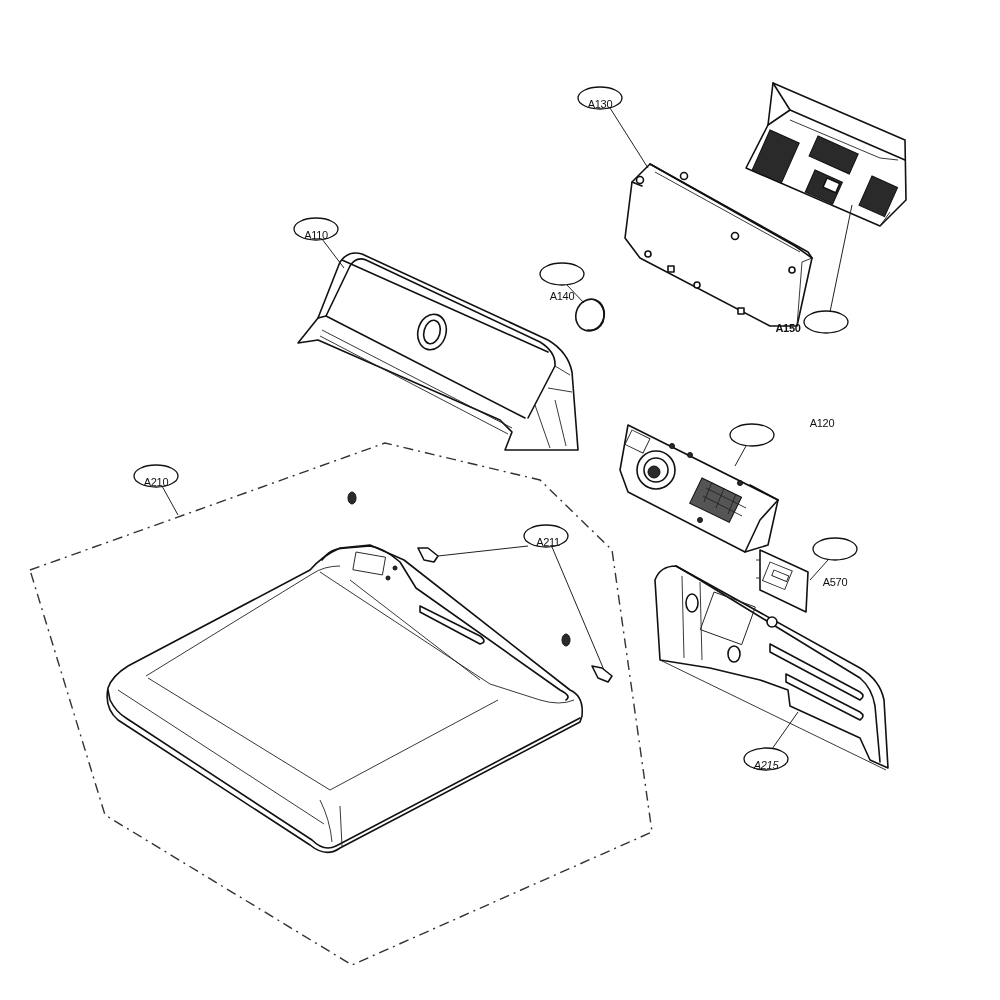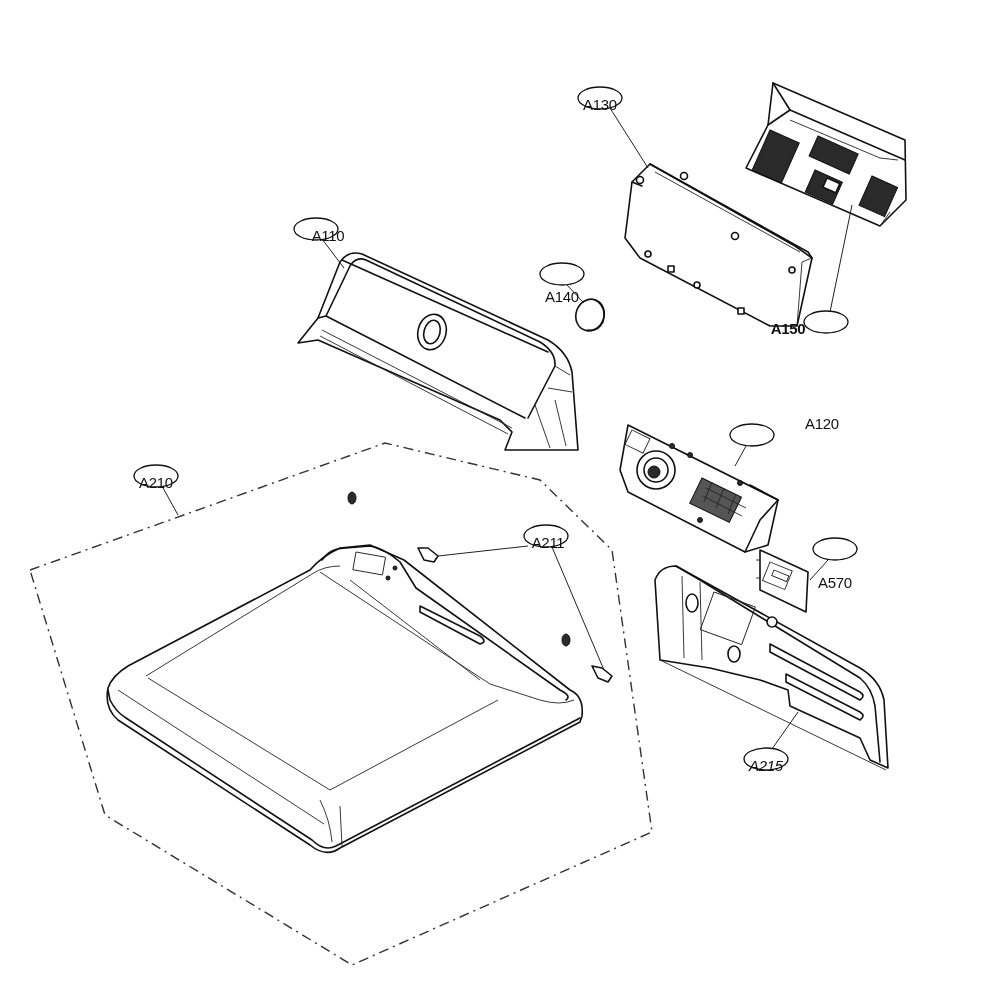--- a/index.html
+++ b/index.html
@@ -7,21 +7,21 @@
   svg.diagram { position:absolute; left:0; top:0; width:1000px; height:1000px; }
   .ln { fill:none; stroke:#111; stroke-width:1.6; stroke-linejoin:round; stroke-linecap:round; }
   .thin { fill:none; stroke:#222; stroke-width:0.9; }
   .fillw { fill:#fff; stroke:#111; stroke-width:1.6; stroke-linejoin:round; }
   .dark { fill:#2a2a2a; stroke:#111; stroke-width:1; }
   .dash { fill:none; stroke:#333; stroke-width:1.4; stroke-dasharray:10 5 2 5; }
   .leader { stroke:#222; stroke-width:1; fill:none; }
   .callout-ellipse { fill:#fff; stroke:#111; stroke-width:1.3; }
   .callout { position:absolute; width:44px; height:34px; margin-left:-22px; margin-top:-11px;
              display:flex; align-items:center; justify-content:center;
-             font-size:15px; color:#111; letter-spacing:-0.3px; cursor:pointer; }
+             font-size:11px; color:#111; letter-spacing:-0.3px; cursor:pointer; }
 </style>
 </head>
 <body>
 
 <svg class="diagram" viewBox="0 0 1000 1000">
 
   <polygon class="dash" points="30,570 385,443 540,480 612,550 652,832 352,965 105,815"></polygon>
 
   <g>
     <polygon class="fillw" points="773,83 905,140 906,200 880,226 746,168 768,125"></polygon>
@@ -169,19 +169,19 @@
     <ellipse class="callout-ellipse" cx="752" cy="435" rx="22" ry="11"></ellipse>
     <ellipse class="callout-ellipse" cx="835" cy="549" rx="22" ry="11"></ellipse>
     <ellipse class="callout-ellipse" cx="156" cy="476" rx="22" ry="11"></ellipse>
     <ellipse class="callout-ellipse" cx="546" cy="536" rx="22" ry="11"></ellipse>
     <ellipse class="callout-ellipse" cx="766" cy="759" rx="22" ry="11"></ellipse>
   </g>
 </svg>
 
 <div class="callout" style="left:600px;top:98px;">A130</div>
 <div class="callout" style="left:788px;top:322px;font-weight:bold;">A150</div>
-<div class="callout" style="left:328px;top:229px;text-align:center;">A110</div>
+<div class="callout" style="left:316px;top:229px;text-align:center;">A110</div>
 <div class="callout" style="left:562px;top:290px;">A140</div>
 <div class="callout" style="left:752px;top:417px;margin-left:48px;">A120</div>
 <div class="callout" style="left:835px;top:576px;">A570</div>
 <div class="callout" style="left:156px;top:476px;">A210</div>
 <div class="callout" style="left:548px;top:536px;">A211</div>
 <div class="callout" style="left:766px;top:759px;font-style:italic;">A215</div>
 
 </body></html>

